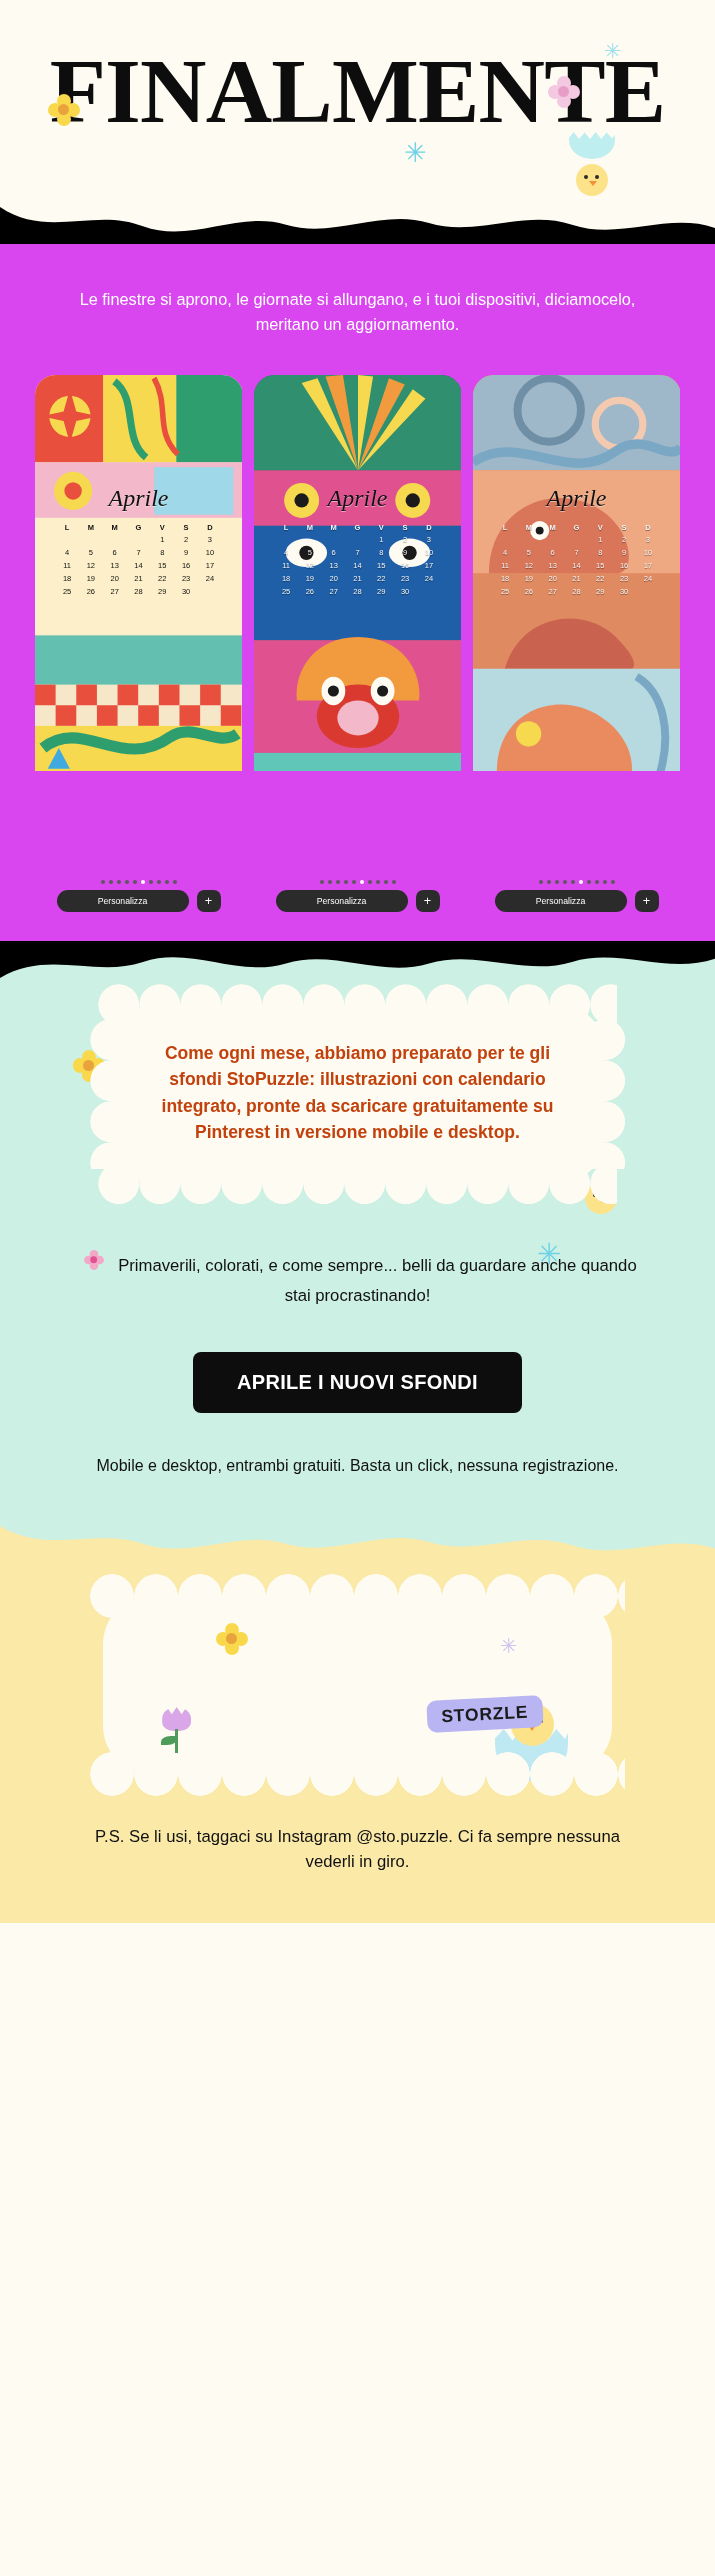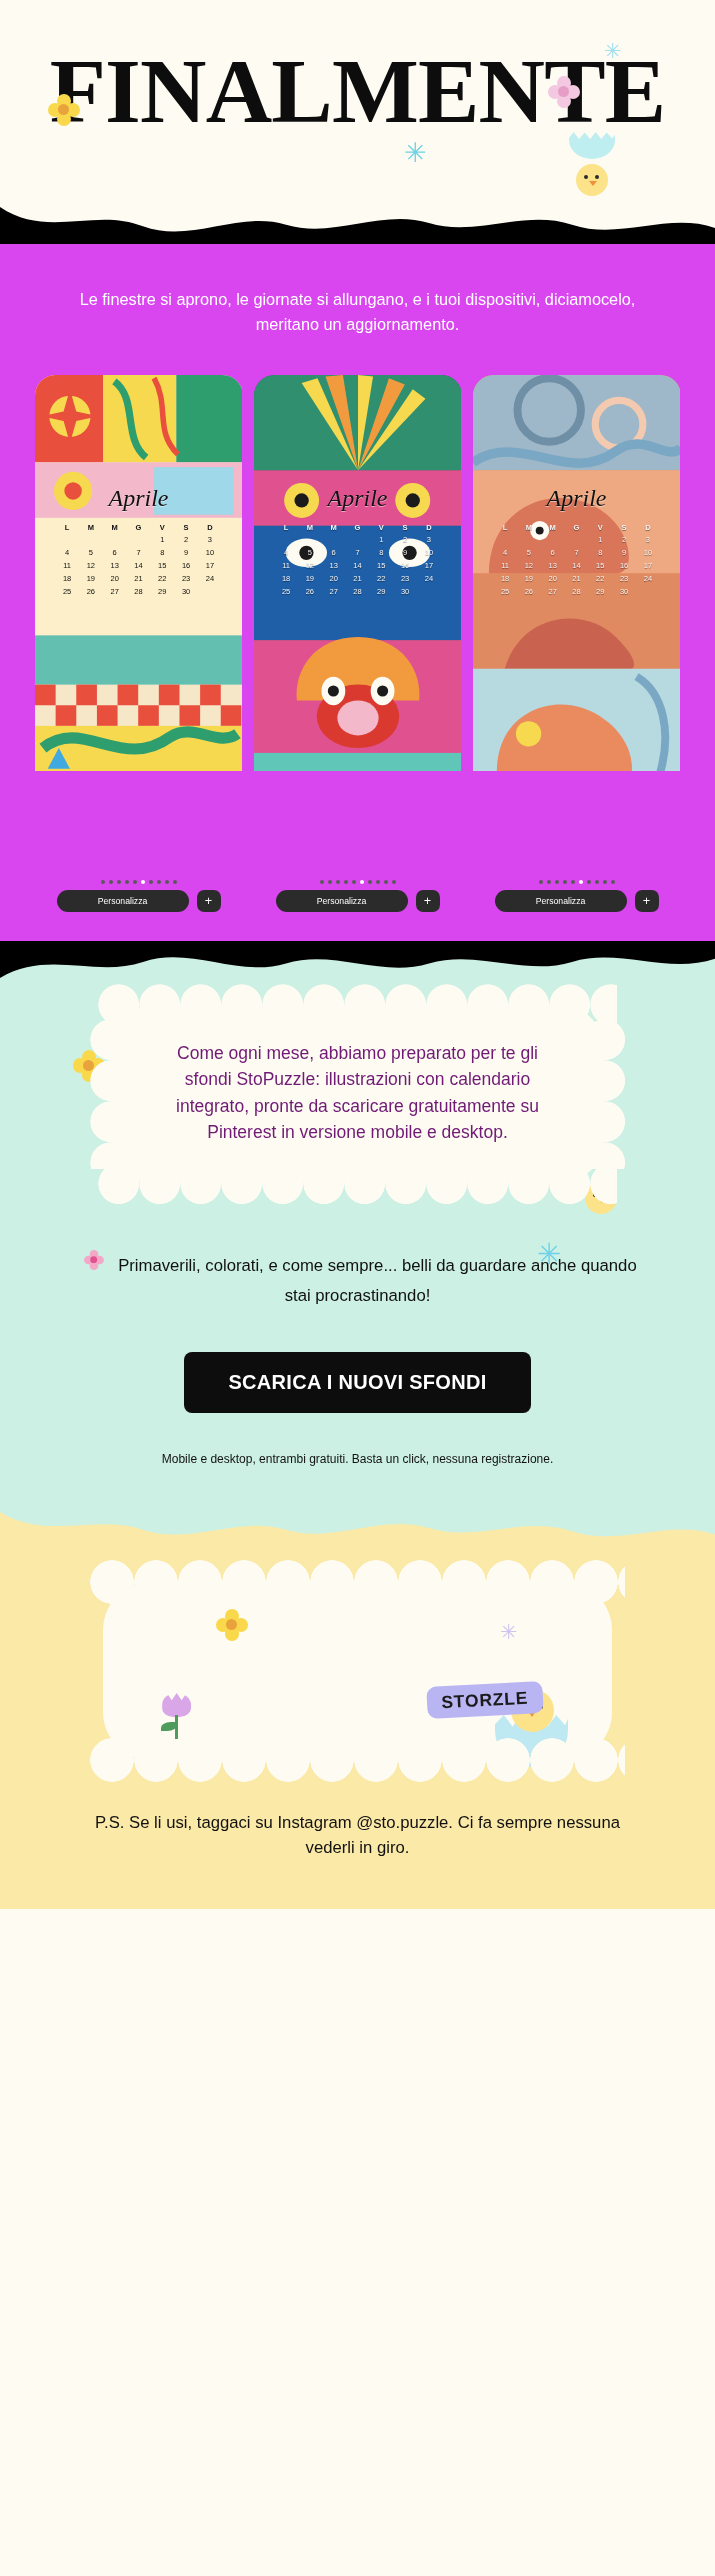--- a/index.html
+++ b/index.html
@@ -213,21 +213,22 @@
   .cloud-card {
     position: relative;
     margin: 0 auto;
     width: 493px;
     background: #fdfbf2;
     border-radius: 44px;
     padding: 35px 48px 37px 48px;
     text-align: center;
     font-size: 17.5px;
     line-height: 1.52;
-    color: #701a75;
+    color: #c2410c;
+    font-weight: bold;
   }
   .cloud-card::before,
   .cloud-card::after {
     content:"";
     position:absolute;
     left: -12.7px; right: -12.7px;
     height: 41px;
     background-image:
       radial-gradient(circle at 20.7px 20.7px, #fdfbf2 20px, transparent 20.7px);
     background-size: 41px 41px;
@@ -259,21 +260,21 @@
     font-size: 20px;
     font-weight: 700;
     letter-spacing: 0.3px;
     padding: 19px 44px;
     border-radius: 8px;
     border: none;
     font-family: "Liberation Sans", sans-serif;
   }
   .mint-foot {
     text-align: center;
-    font-size: 12px;
+    font-size: 16px;
     line-height: 1.5;
     color: #111;
     padding: 19px 56px 24px 56px;
   }
 
   
   .yellow {
     background: #fbe9a8;
     position: relative;
     padding: 33px 0 32px 0;
@@ -761,21 +762,21 @@
     </div>
 
     <p class="mint-sub">
       <span class="deco" style="position:relative; display:inline-block; vertical-align:-4.8px; margin-right:3.2px;">
         <span class="flower" style="--fc:#f3a8c8; --cc:#e0518f; transform:scale(.62); display:inline-block;"><span></span><span></span><span></span><span></span><span class="core"></span></span>
       </span>
       <span>Primaverili, colorati, e come sempre... belli da guardare anche quando stai procrastinando!</span>
     </p>
 
     <div class="cta-wrap">
-      <button class="cta">SCARICA I NUOVI SFONDI</button>
+      <button class="cta">APRILE I NUOVI SFONDI</button>
     </div>
 
     <p class="mint-foot">Mobile e desktop, entrambi gratuiti. Basta un click, nessuna registrazione.</p>
   </section>
 
   <svg class="wave" viewBox="0 0 900 46" preserveAspectRatio="none">
     <rect x="0" y="0" width="900" height="46" fill="#fbe9a8"></rect>
     <path d="M0,0 C60,36 120,2 180,22 C240,42 300,4 360,22 C420,40 480,2 540,20 C600,38 660,4 720,24 C780,44 840,8 900,28 L900,0 Z" fill="#cdf0e4"></path>
   </svg>
 

